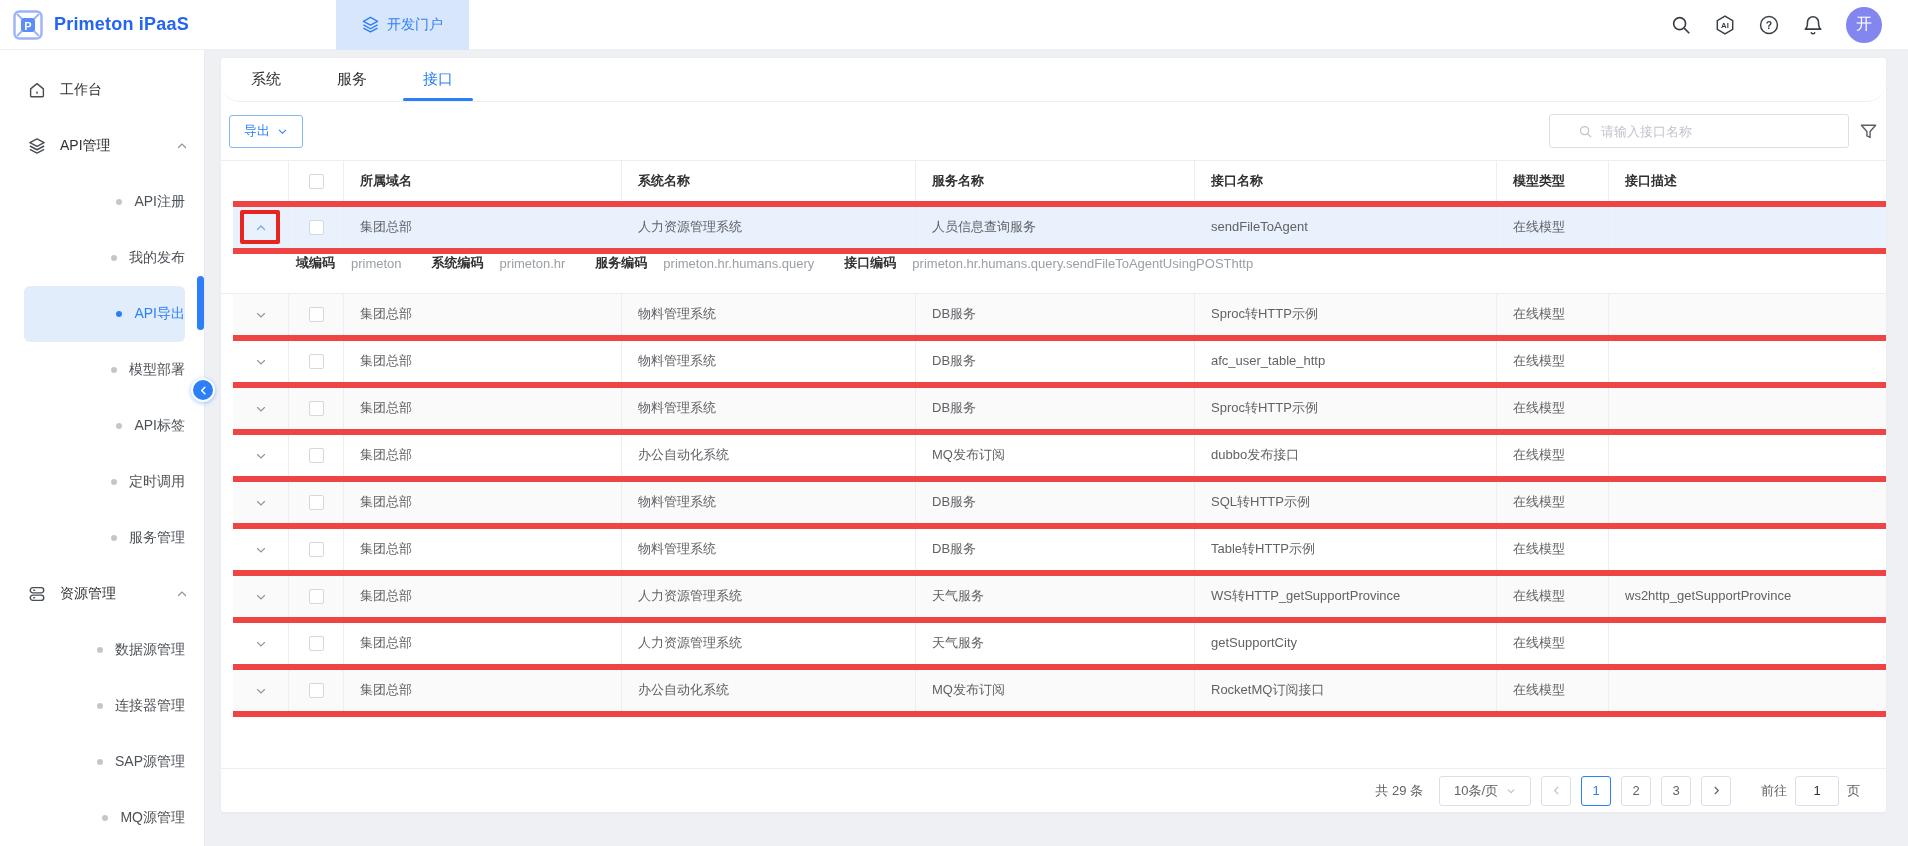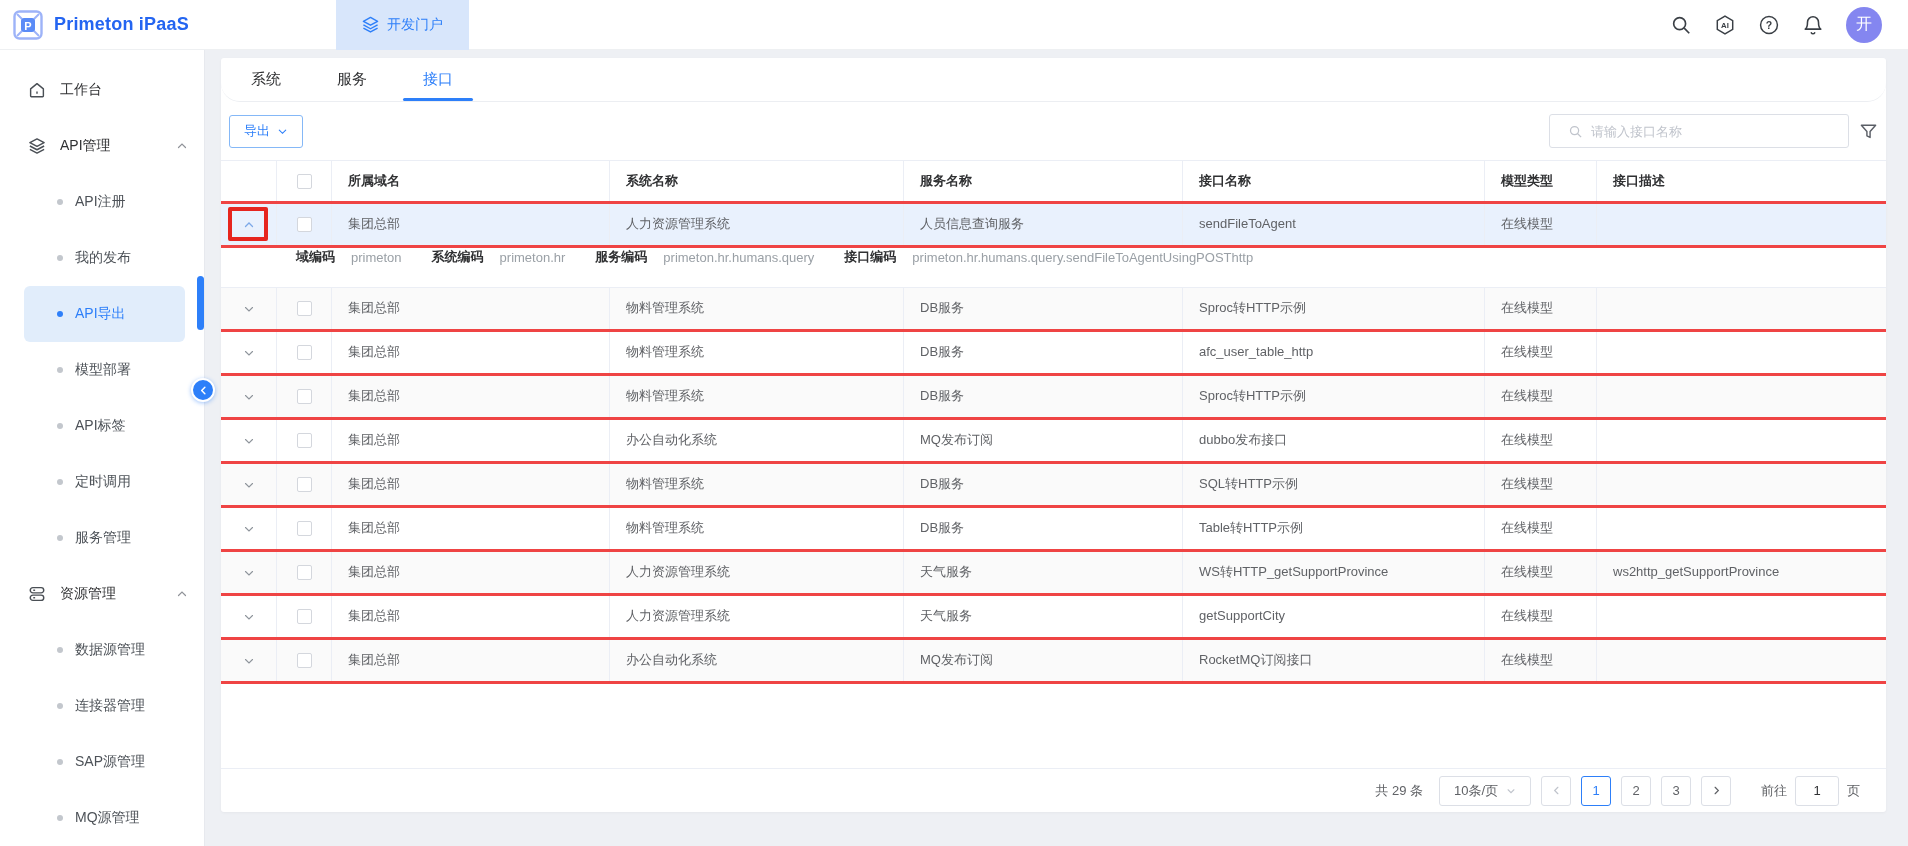--- a/index.html
+++ b/index.html
@@ -18,21 +18,21 @@
   .avatar { width:36px; height:36px; border-radius:50%; background:#8486f0; color:#fff;
     font-size:16px; display:flex; align-items:center; justify-content:center; cursor:pointer; }
 
   
   .sidebar { position:fixed; top:50px; left:0; bottom:0; width:205px; background:#fff;
     border-right:1px solid #e7e9ee; padding-top:12px; z-index:20; }
   .side-item { height:56px; display:flex; align-items:center; font-size:14px; color:#303133; cursor:pointer; }
   .side-item.group { padding:0 16px 0 28px; gap:14px; }
   .side-item .grp-ico { width:18px; height:18px; color:#4a4f55; flex:0 0 auto; }
   .side-item .caret { margin-left:auto; width:12px; height:12px; color:#909399; }
-  .side-item.sub { margin:0 19px 0 24px; border-radius:6px; padding-left:33px; gap:12px; color:#4d5258; }
+  .side-item.sub { margin:0 19px 0 24px; border-radius:6px; padding-left:33px; gap:12px; color:#4d5258;justify-content:flex-end; }
   .bullet { width:6px; height:6px; border-radius:50%; background:#c3c7cd; flex:0 0 auto; }
   .side-item.sub.active { background:#e1edfb; color:#2d7ff9; }
   .side-item.sub.active .bullet { background:#2d7ff9; }
   .active-bar { position:absolute; right:0; top:226px; width:7px; height:54px;
     border-radius:4px; background:#2d7ff9; }
   .collapse-fab { position:fixed; left:191px; top:378px; width:24px; height:24px; border-radius:50%;
     background:#2d7ff9; border:2px solid #fff; color:#fff; display:flex; align-items:center;
     justify-content:center; cursor:pointer; z-index:25; box-shadow:0 1px 4px rgba(45,127,249,.45); }
 
   
@@ -45,30 +45,30 @@
   .tab { font-size:15px; color:#303133; padding:0 6px 12px 6px; cursor:pointer; position:relative; }
   .tab.active { color:#2d7ff9; }
   .tab.active::after { content:""; position:absolute; left:-14px; right:-14px; bottom:0;
     height:3px; background:#2d7ff9; border-radius:2px; }
 
   .toolbar { height:58px; display:flex; align-items:center; padding:0 8px; }
   .btn-export { height:33px; padding:0 14px; border:1px solid #85b8f7; border-radius:3px;
     background:#fff; color:#2d7ff9; font-size:13px; display:flex; align-items:center; gap:7px; cursor:pointer; }
   .search-wrap { margin-left:auto; display:flex; align-items:center; gap:10px; }
   .search-box { width:300px; height:34px; border:1px solid #dcdfe6; border-radius:3px;
-    display:flex; align-items:center; padding:0 18px; gap:8px; background:#fff; }
+    display:flex; align-items:center; padding:0 28px; gap:8px; background:#fff; }
   .search-box input { border:none; outline:none; flex:1; font-size:13px; color:#606266;
     font-family:inherit; }
   .search-box input::placeholder { color:#c0c4cc; }
   .funnel { width:19px; height:19px; color:#5a5e66; cursor:pointer; }
 
   
   .tbl { border-top:1px solid #ebeef5; font-size:13px; color:#606266; }
   .trow { display:grid; grid-template-columns:56px 55px 278px 294px 279px 302px 112px 1fr;
-    border-bottom:3px solid #ef4444; }
+    border-bottom:6px solid #ef4444;margin-left:12px; }
   .cell { padding:0 12px 0 16px; line-height:40px; height:41px; white-space:nowrap;
     overflow:hidden; border-right:1px solid #ebeef5; }
   .cell:last-child { border-right:none; }
   .cell.ctr { display:flex; align-items:center; justify-content:center; padding:0; }
   .thead .cell { color:#303133; font-weight:bold; line-height:39px; height:40px; }
   .trow.hl { background:#e9f1fd; }
   .trow.zebra { background:#fafafa; }
   .chk { width:15px; height:15px; border:1px solid #d4d7dd; border-radius:2px; background:#fff; cursor:pointer; }
   .exp-btn { width:30px; height:26px; display:flex; align-items:center; justify-content:center;
     cursor:pointer; color:#8e949b; position:relative; }

